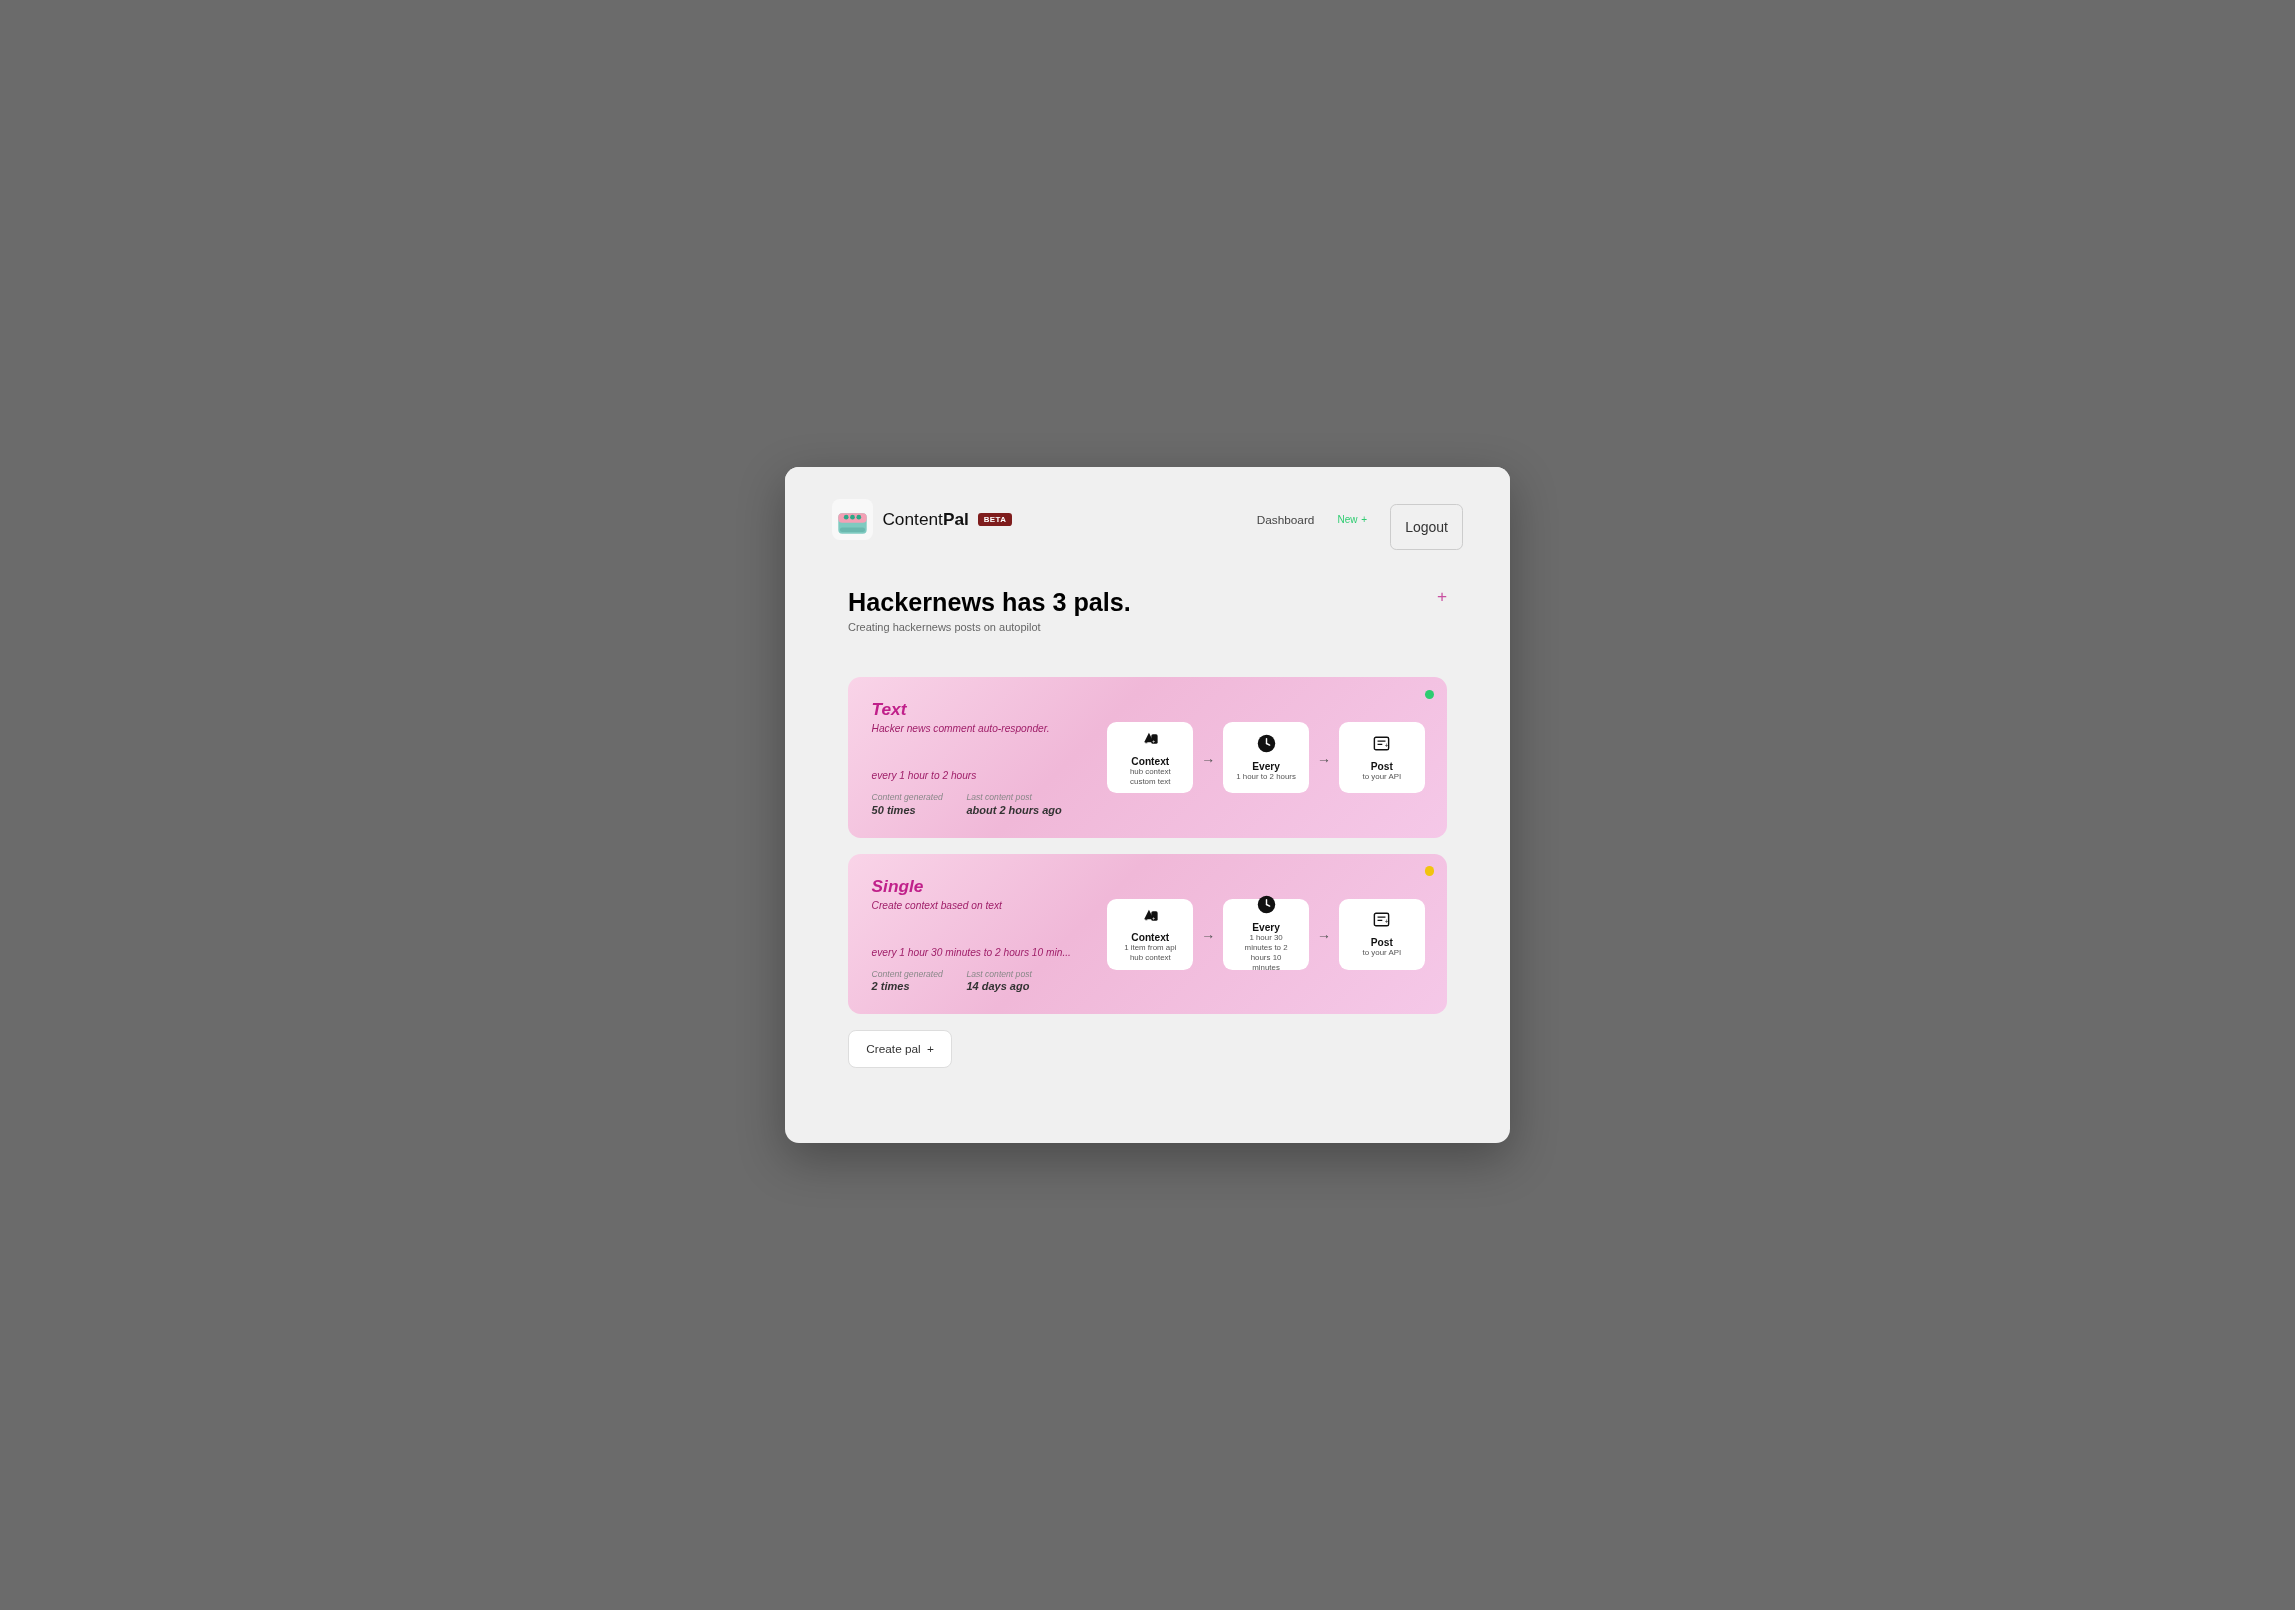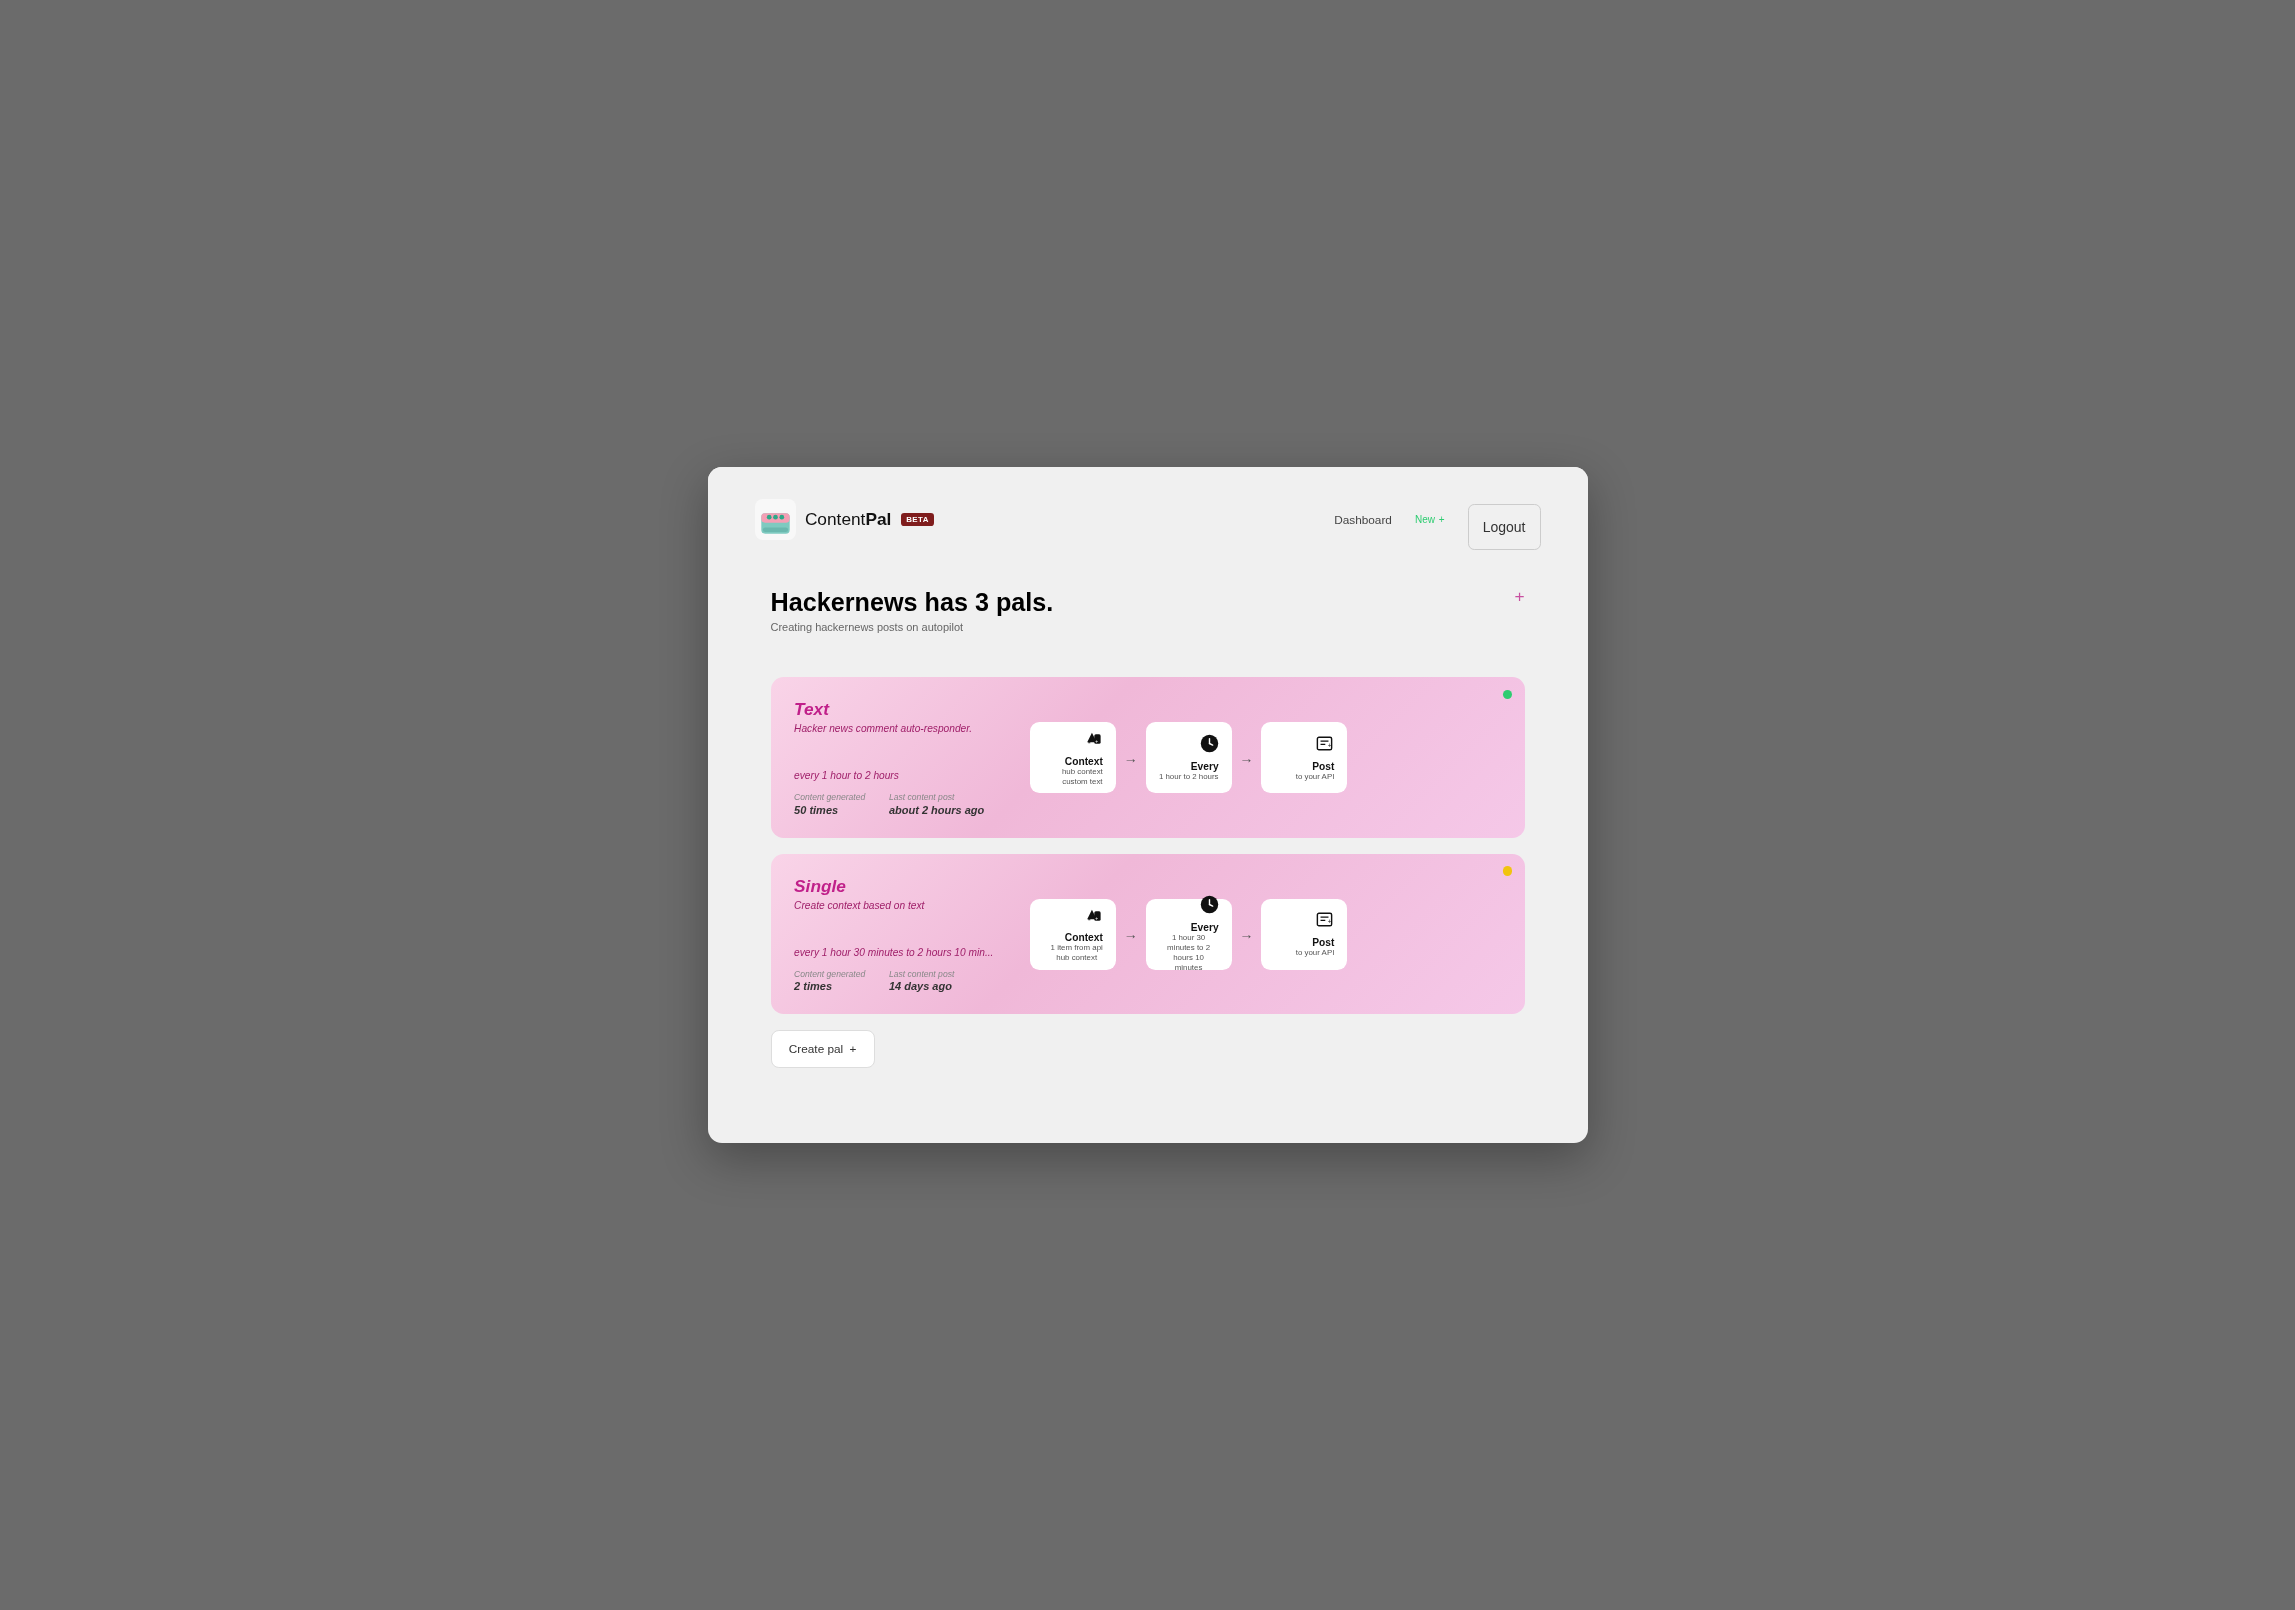--- a/index.html
+++ b/index.html
@@ -7,21 +7,21 @@
       background: #6b6b6b;
       display: flex;
       justify-content: center;
       align-items: center;
       min-height: 100vh;
       font-family: -apple-system, BlinkMacSystemFont, 'Segoe UI', sans-serif;
     }
     .window {
       background: #f0f0f0;
       border-radius: 14px;
-      width: 880px;
+      width: 725px;
       min-height: 676px;
       padding: 0;
       overflow: hidden;
       box-shadow: 0 15.7px 47px rgba(0,0,0,0.3);
     }
     
     .header {
       display: flex;
       align-items: center;
       justify-content: space-between;
@@ -173,21 +173,21 @@
       align-items: center;
       gap: 7.9px;
     }
     .pipeline-step {
       background: white;
       border-radius: 9.4px;
       width: 86px;
       height: 71px;
       display: flex;
       flex-direction: column;
-      align-items: flex-end;
+      align-items: center;
       justify-content: center;
       text-align: center;
       padding: 13px;
     }
     .step-icon {
       font-size: 17.3px;
       margin-bottom: 3.1px;
     }
     .step-label {
       font-size: 10.2px;

